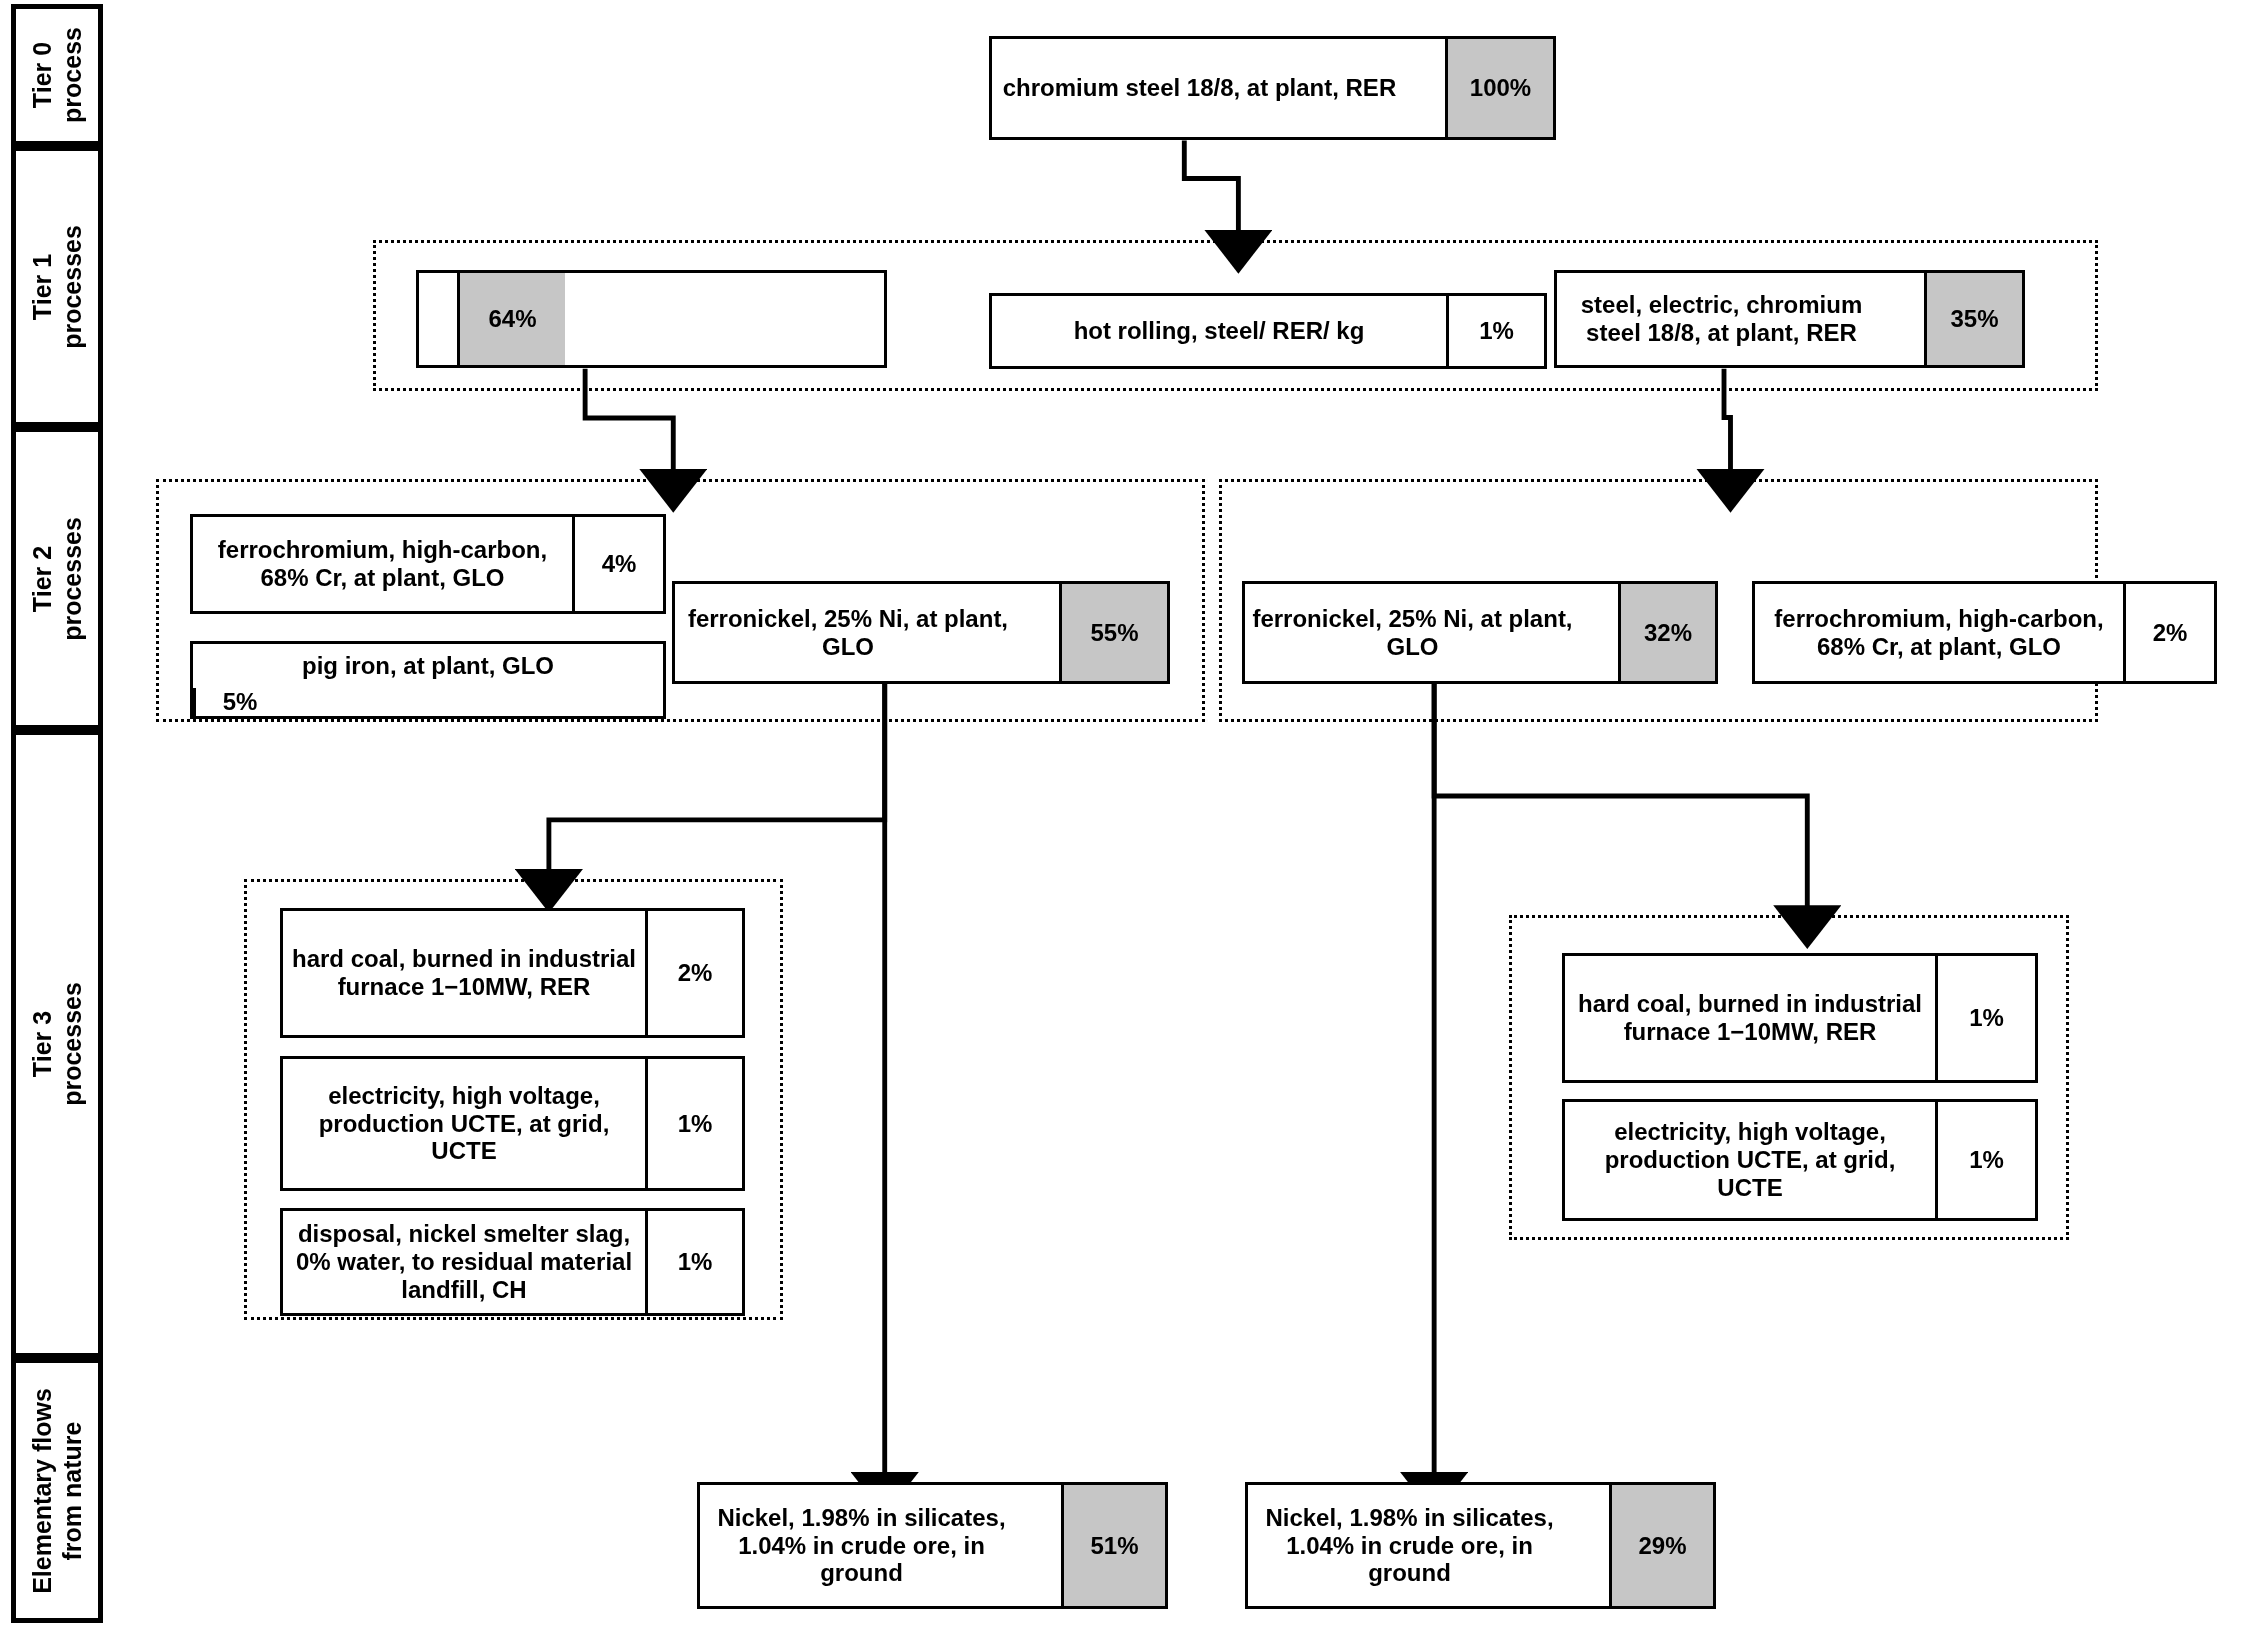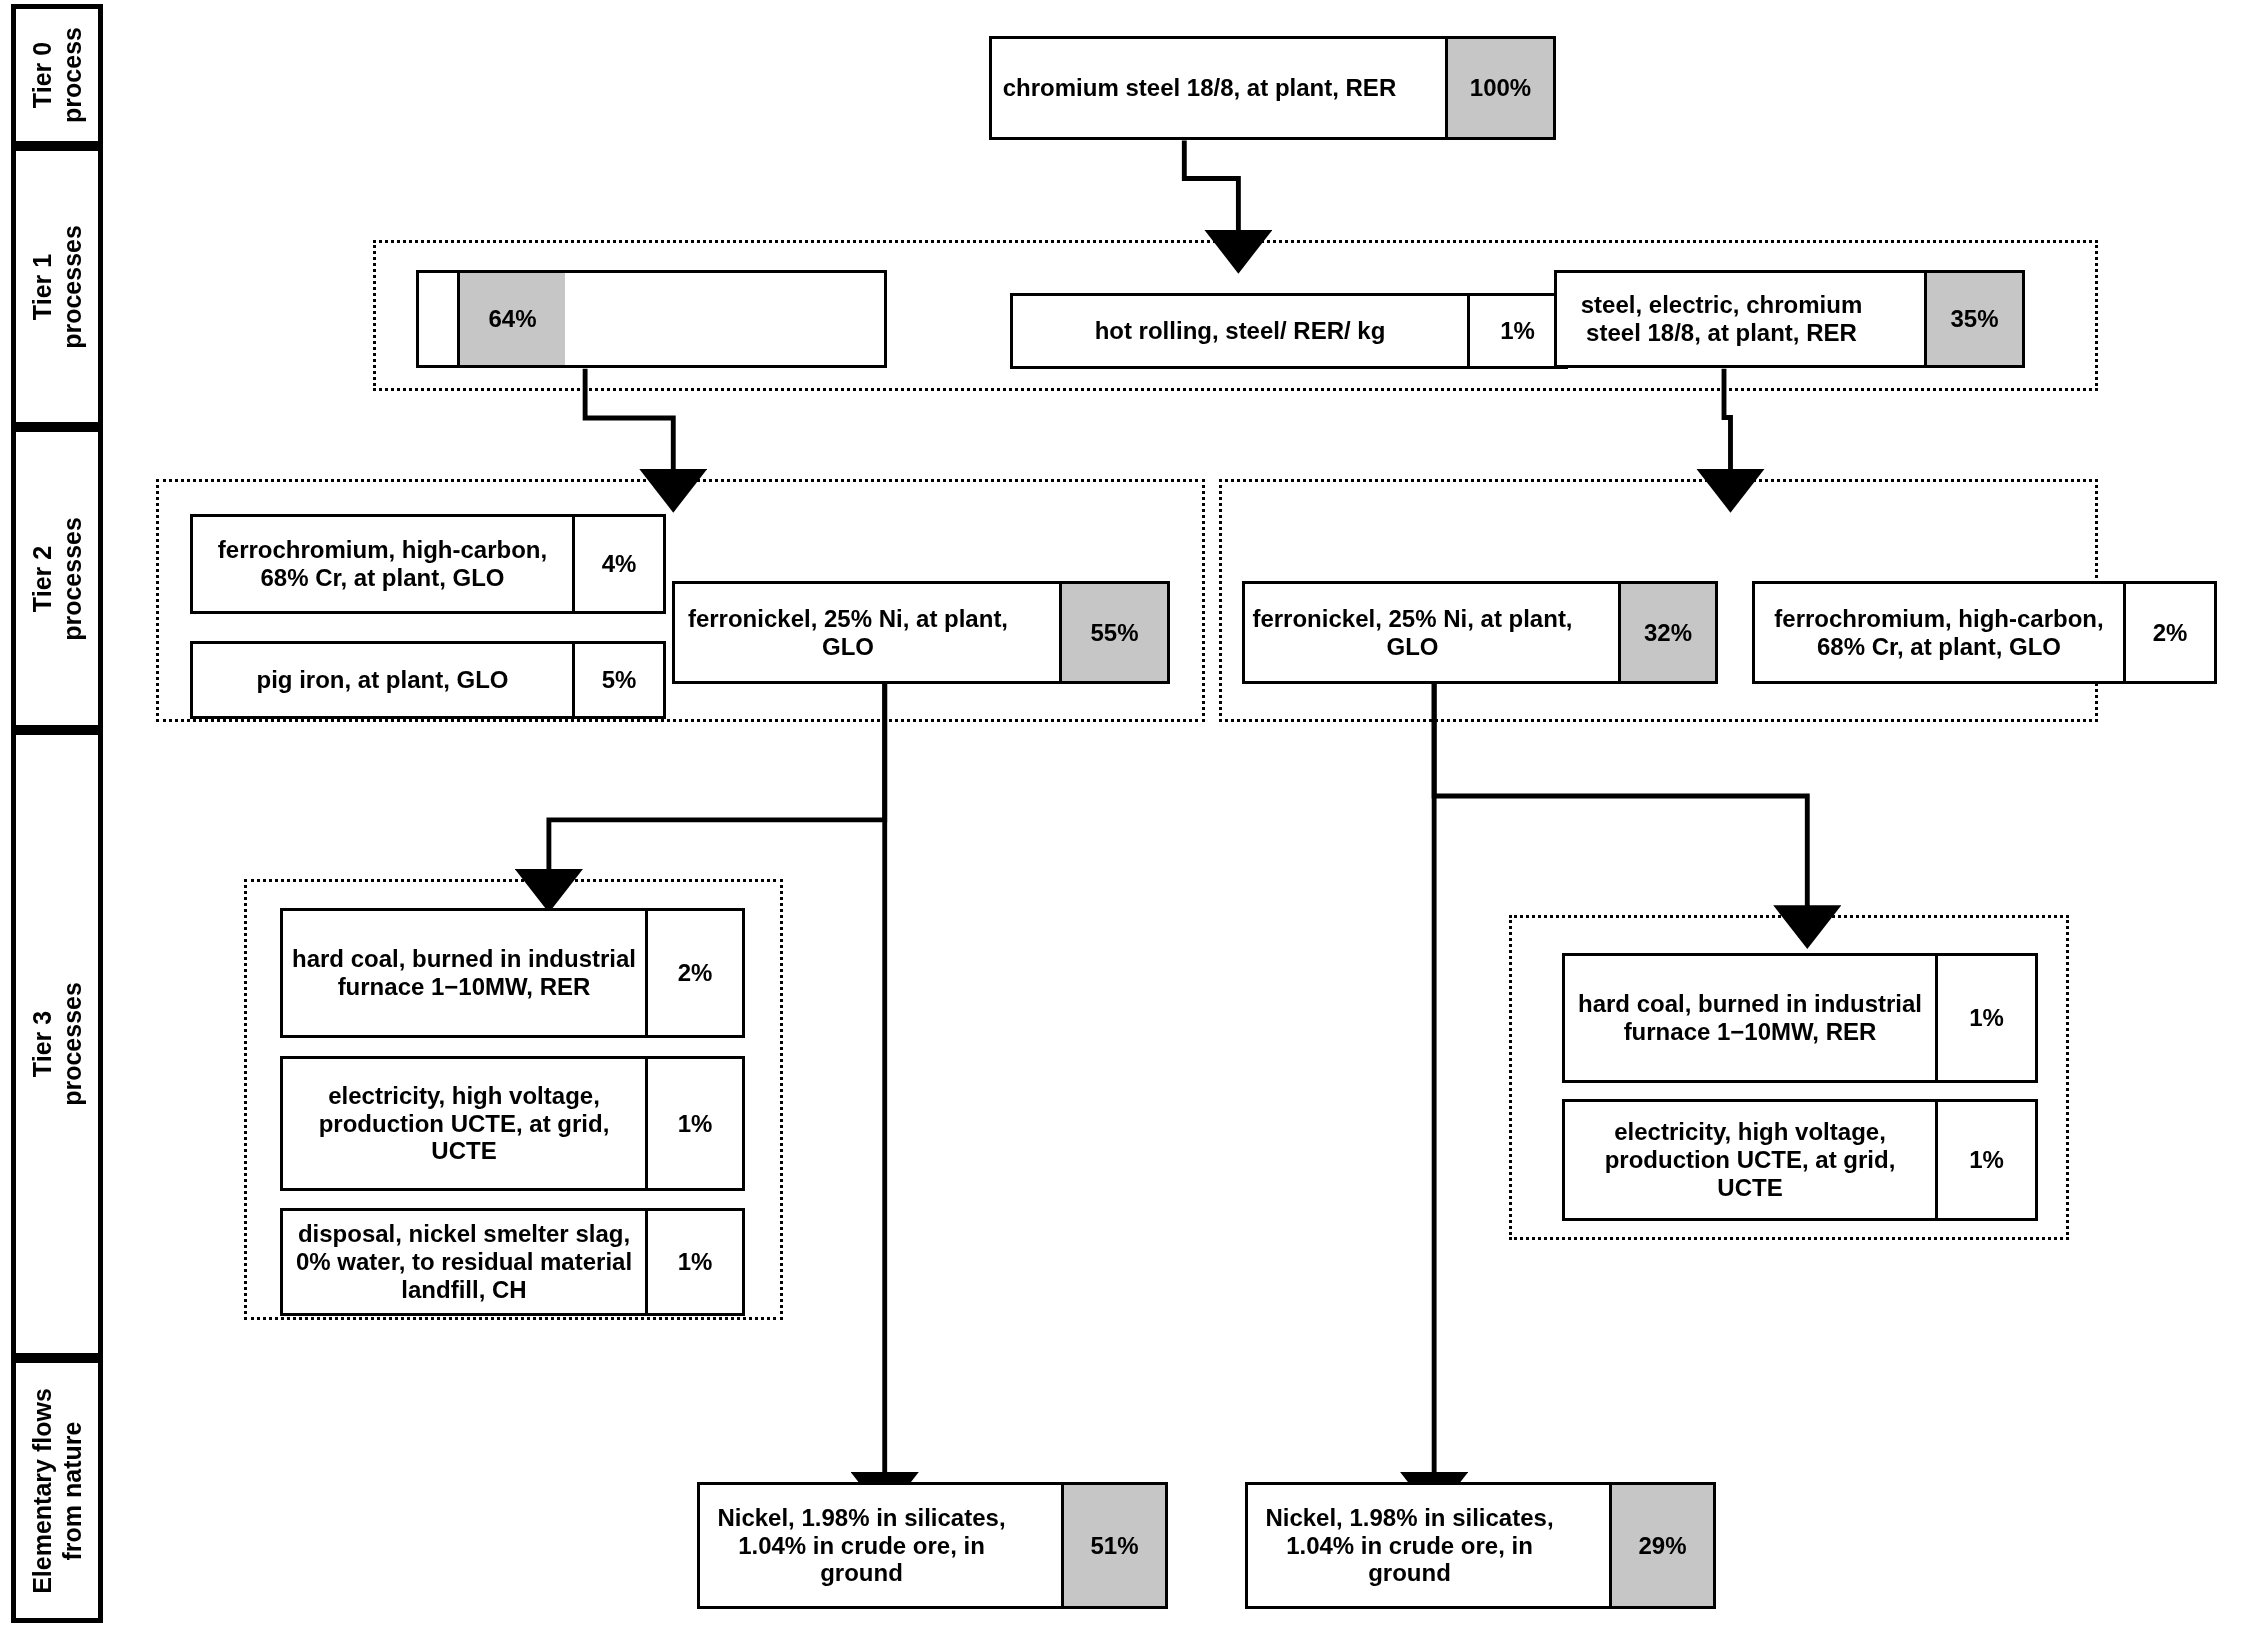--- a/index.html
+++ b/index.html
@@ -118,36 +118,36 @@
 
   <div class="pbox" style="left:989px;top:36px;width:567px;height:104px;">
     <span class="ptext">chromium steel 18/8, at plant, RER</span>
     <span class="pval grey" style="width:108px;">100%</span>
   </div>
 
   <div class="pbox" style="left:416px;top:270px;width:471px;height:98px;">
     <span class="pval grey" style="width:108px;text-align:center;">64%</span>
   </div>
 
-  <div class="pbox" style="left:1010px;top:293px;width:558px;height:76px;">
+  <div class="pbox" style="left:989px;top:293px;width:558px;height:76px;">
     <span class="ptext">hot rolling, steel/ RER/ kg</span>
     <span class="pval white" style="width:98px;">1%</span>
   </div>
 
   <div class="pbox" style="left:1554px;top:270px;width:471px;height:98px;">
     <span class="ptext">steel, electric, chromium steel 18/8, at plant, RER</span>
     <span class="pval grey" style="width:98px;">35%</span>
   </div>
 
   <div class="pbox" style="left:190px;top:514px;width:476px;height:100px;">
     <span class="ptext">ferrochromium, high-carbon, 68% Cr, at plant, GLO</span>
     <span class="pval white" style="width:91px;">4%</span>
   </div>
 
-  <div class="pbox" style="left:190px;top:641px;width:476px;height:78px;">
+  <div class="pbox" style="left:190px;top:641px;width:476px;height:78px;flex-direction:column;">
     <span class="ptext">pig iron, at plant, GLO</span>
     <span class="pval white" style="width:91px;">5%</span>
   </div>
 
   <div class="pbox" style="left:672px;top:581px;width:498px;height:103px;">
     <span class="ptext">ferronickel, 25% Ni, at plant, GLO</span>
     <span class="pval grey" style="width:108px;">55%</span>
   </div>
 
   <div class="pbox" style="left:1242px;top:581px;width:476px;height:103px;">

